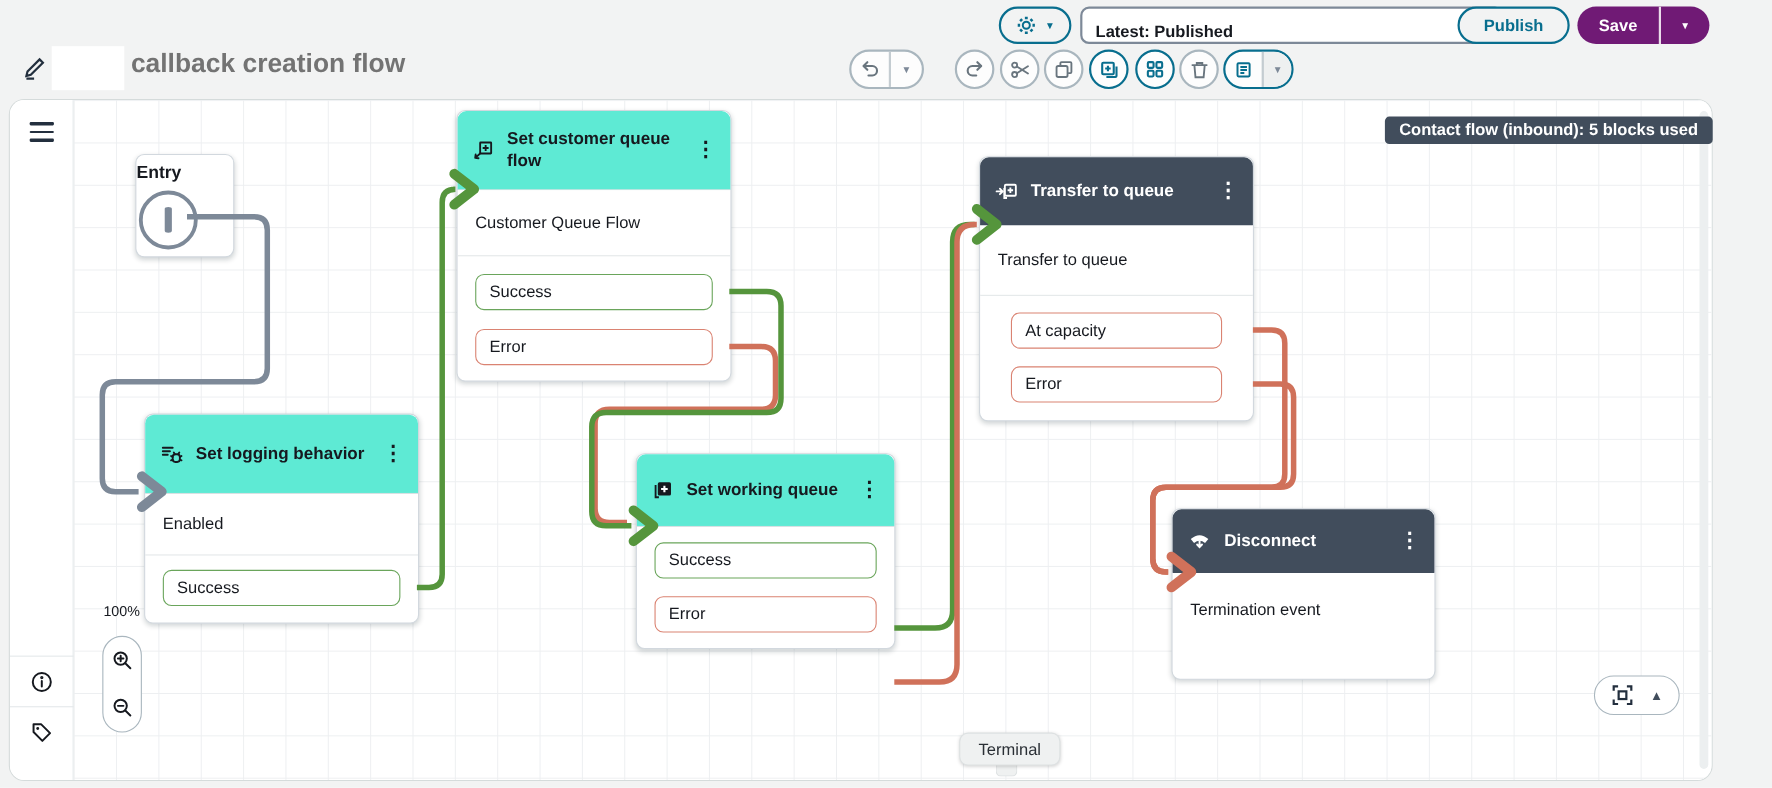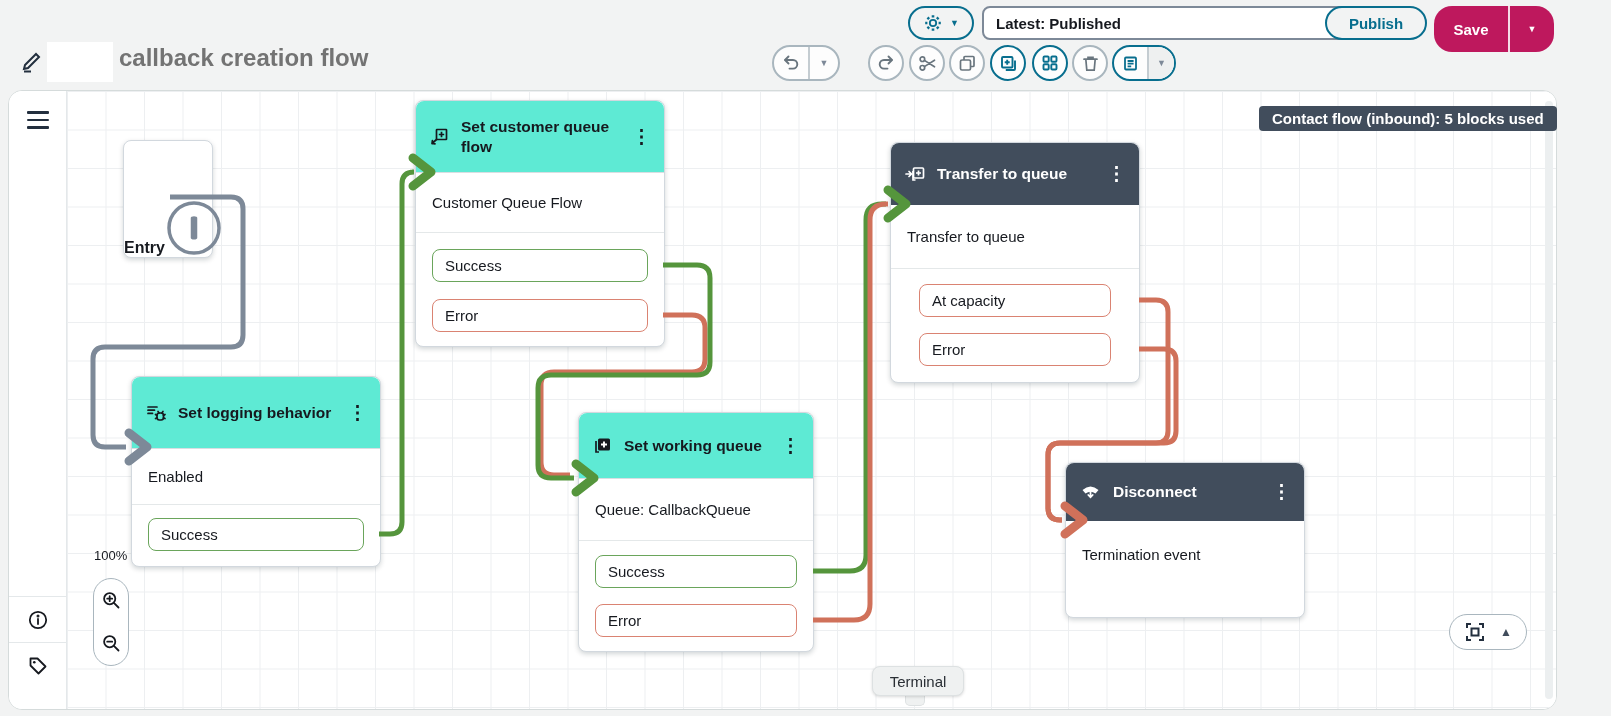--- a/index.html
+++ b/index.html
@@ -6,26 +6,26 @@
   html,body { width:1611px; height:716px; overflow:hidden; background:#f2f3f3;
     font-family:"Liberation Sans", sans-serif; color:#16191f; }
   #app { position:relative; width:1611px; height:716px; }
 
   
   .pillbtn { position:absolute; top:6px; height:34px; border-radius:18px; background:#f2f3f3;
     display:flex; align-items:center; justify-content:center; }
   .settings-btn { left:908px; width:66px; border:2px solid #086e8e; gap:7px; }
   .caret { font-size:9px; color:#086e8e; line-height:1; }
   .version-select { position:absolute; left:982px; top:6px; width:385px; height:34px; background:#fff;
-    border:2px solid #7d8998; border-radius:8px; display:flex; align-items:center; padding:0 12px;
+    border:2px solid #7d8998; border-radius:8px; display:flex; align-items:flex-end; padding:0 12px;
     font-size:15px; font-weight:600; }
   .version-select .caret { margin-left:auto; color:#414d5c; font-size:11px; }
   .publish-btn { left:1325px; width:102px; border:2px solid #086e8e; color:#086e8e;
     font-weight:bold; font-size:15px; }
-  .save-group { position:absolute; left:1434px; top:6px; width:120px; height:46px; background:#be185d;
+  .save-group { position:absolute; left:1434px; top:6px; width:120px; height:34px; background:#701a75;
     border-radius:18px; display:flex; color:#fff; overflow:hidden; }
   .save-main { width:76px; display:flex; align-items:center; justify-content:center;
     font-weight:bold; font-size:15px; border-right:2px solid rgba(255,255,255,.85); }
   .save-caret { flex:1; display:flex; align-items:center; justify-content:center; }
   .save-caret .caret { color:#fff; }
 
   
   .edit-icon { position:absolute; left:20px; top:48px; }
   .redacted { position:absolute; left:47px; top:42px; width:66px; height:40px; background:#fff; }
   .flow-title { position:absolute; left:119px; top:44px; font-size:24px; font-weight:bold; color:#737373; }
@@ -85,22 +85,22 @@
   .bheader.dark { background:#414d5c; color:#fff; border-bottom-color:#414d5c; }
   .kebab { margin-left:auto; font-size:19px; font-weight:bold; line-height:1; cursor:pointer; }
   .bbody { display:flex; align-items:center; padding:0 16px; font-size:15px;
     border-bottom:1px solid #e4e8e9; }
   .pills { padding-top:0; }
   .pill { height:33px; border-radius:8px; border:1.5px solid; background:#fff; margin:0 16px;
     display:flex; align-items:center; padding-left:12px; font-size:15px; }
   .pill.success { border-color:#6aa55b; }
   .pill.error { border-color:#da8372; }
 
-  .entry-block { left:123px; top:140px; width:90px; height:118px; display:flex; flex-direction:row;
-    align-items:flex-end; padding-top:8px; }
+  .entry-block { left:123px; top:140px; width:90px; height:94px; display:flex; flex-direction:column;
+    align-items:flex-start; padding-top:8px; }
   .entry-title { font-weight:bold; font-size:16px; }
 
   svg.connectors { position:absolute; left:0; top:0; z-index:5; pointer-events:none; }
   .icon-wrap { display:flex; align-items:center; justify-content:center; }
 </style>
 </head>
 <body>
 
 <div id="app">
 
@@ -339,21 +339,20 @@
       <span class="icon-wrap">
         <svg width="21" height="21" viewBox="0 0 21 21" fill="none">
           <path d="M4 6 v11 h3" stroke="#16191f" stroke-width="1.7"></path>
           <rect x="6" y="3.5" width="12" height="12" rx="1.5" fill="#16191f"></rect>
           <path d="M12 6.5 v6 M9 9.5 h6" stroke="#fff" stroke-width="1.9"></path>
         </svg>
       </span>
       <span>Set working queue</span>
       <span class="kebab">⋮</span>
     </div>
-    <div class="bbody" style="height:62px;">Queue: CallbackQueue</div>
     <div class="pills" style="padding:14px 0 14px;">
       <div class="pill success" style="margin-bottom:16px;">Success</div>
       <div class="pill error">Error</div>
     </div>
   </div>
 
   <div class="block" style="left:890px; top:142px; width:250px;">
     <div class="bheader dark" style="height:62px;">
       <span class="icon-wrap">
         <svg width="22" height="22" viewBox="0 0 22 22" fill="none" stroke="#fff" stroke-width="1.7">

